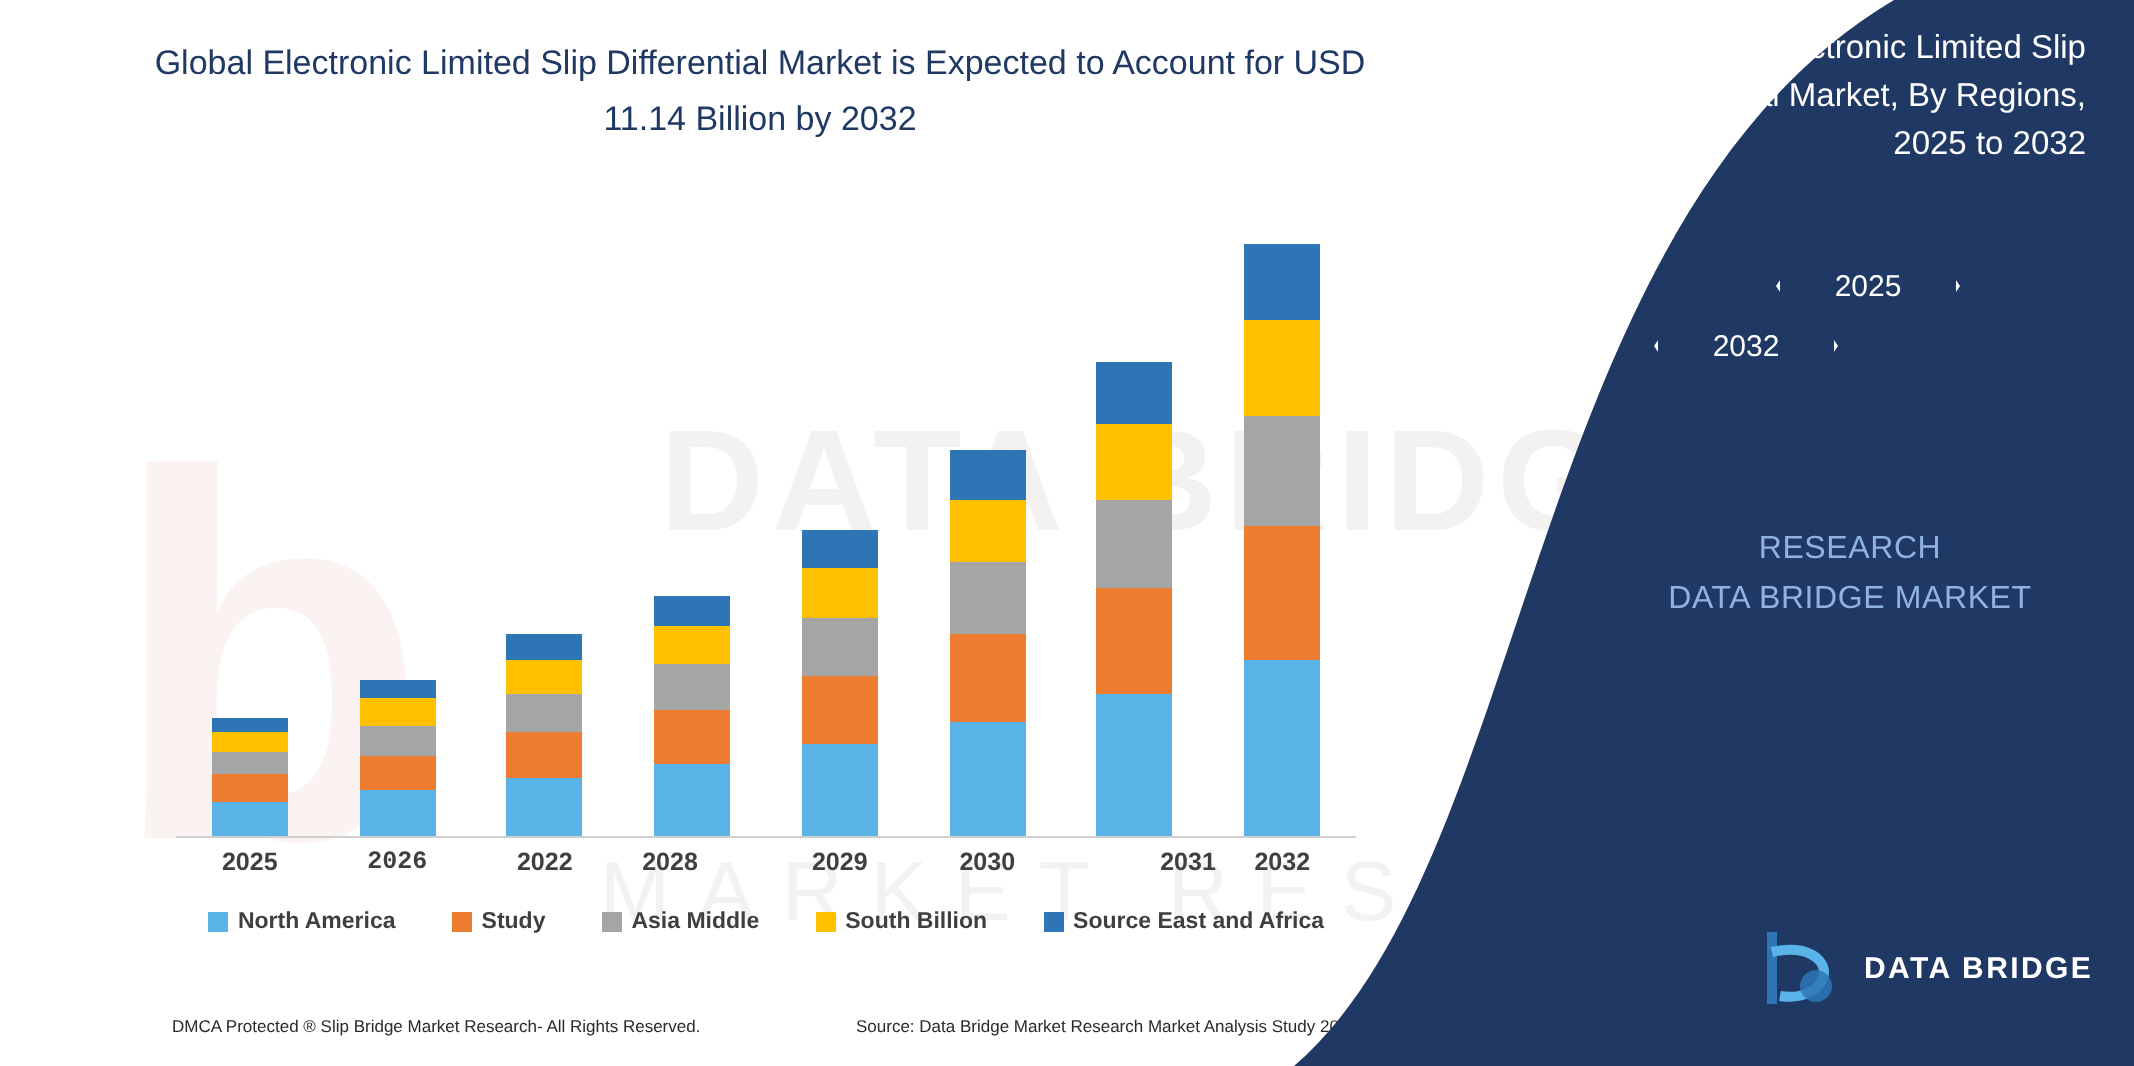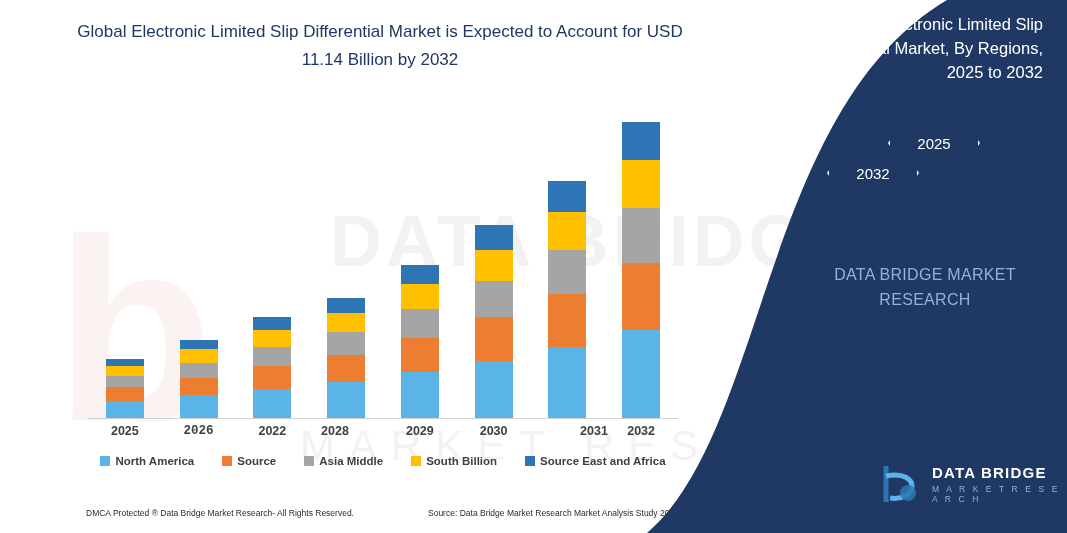--- a/index.html
+++ b/index.html
@@ -260,59 +260,58 @@
     <div class="xlab" style="left: 471px;">2031</div>
     <div class="xlab" style="left: 518.125px;">2032</div>
   </div>
 <div id="legend">
     <div class="legend-item">
       <span class="legend-swatch" style="background: rgb(90, 180, 232);"></span>
       <span class="legend-label">North America</span>
     </div>
     <div class="legend-item">
       <span class="legend-swatch" style="background: rgb(237, 125, 49);"></span>
-      <span class="legend-label">Source</span>
+      <span class="legend-label">Study</span>
     </div>
     <div class="legend-item">
       <span class="legend-swatch" style="background: rgb(165, 165, 165);"></span>
       <span class="legend-label">Asia Middle</span>
     </div>
     <div class="legend-item">
       <span class="legend-swatch" style="background: rgb(255, 192, 0);"></span>
       <span class="legend-label">South Billion</span>
     </div>
     <div class="legend-item">
       <span class="legend-swatch" style="background: rgb(46, 117, 182);"></span>
       <span class="legend-label">Source East and Africa</span>
     </div>
   </div>
 
-<div id="footer-left">DMCA Protected ® Data Bridge Market Research- All Rights Reserved.</div>
+<div id="footer-left">DMCA Protected ® Slip Bridge Market Research- All Rights Reserved.</div>
 <div id="footer-right">Source: Data Bridge Market Research  Market Analysis Study 2025</div>
 
 <div id="right-panel"></div>
 <div id="right-panel-title">Global Electronic Limited Slip Differential Market, By Regions, 2025 to 2032</div>
 
 <div class="hexagon" id="hex-2032">
   <span>2032</span>
 </div>
 <div class="hexagon" id="hex-2025">
   <span>2025</span>
 </div>
 
 <div id="dbmr-text">
+  <div>RESEARCH</div>
   <div>DATA BRIDGE MARKET</div>
-  <div>RESEARCH</div>
 </div>
 
 <div id="logo-wrap">
   <div id="logo-mark">
     <svg width="44" height="44" viewBox="0 0 44 44" xmlns="http://www.w3.org/2000/svg">
       <path d="M8 4 L8 40" stroke="#2e75b6" stroke-width="5" fill="none"></path>
       <path d="M8 14 C 26 10, 34 18, 34 24 C 34 32, 24 38, 12 36" stroke="#5ab4e8" stroke-width="5" fill="none"></path>
       <circle cx="30" cy="31" r="8" fill="#2e75b6" opacity="0.85"></circle>
     </svg>
   </div>
   <div>
     <div id="logo-text-main">DATA BRIDGE</div>
-    <div id="logo-text-sub">M A R K E T   R E S E A R C H</div>
   </div>
 </div>
 
 </body></html>

